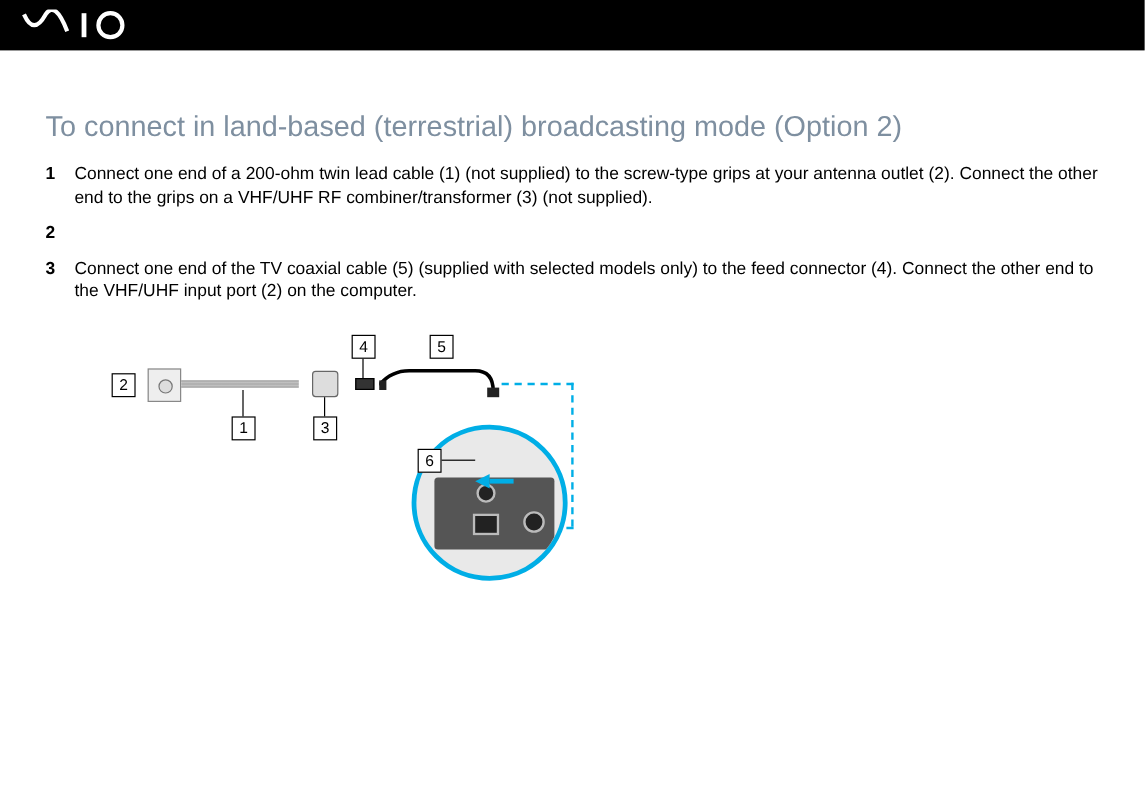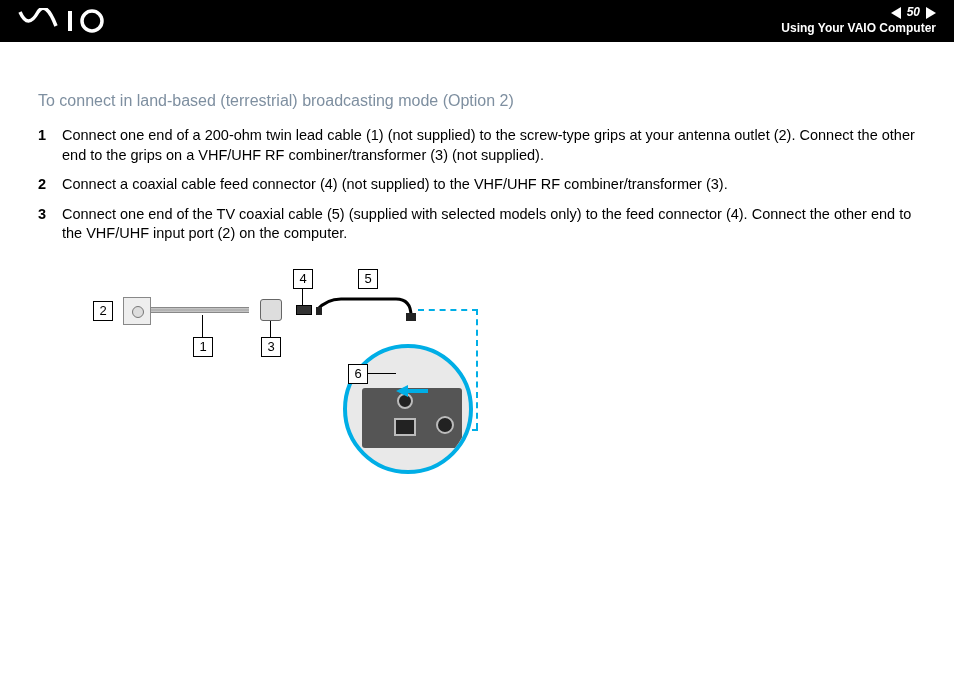--- a/index.html
+++ b/index.html
@@ -52,21 +52,21 @@
     border-color: transparent transparent transparent #fff;
   }
   .section-label {
     font-weight: bold;
   }
   .content {
     padding: 50px 38px 0 38px;
   }
   .heading {
     color: #7e8fa0;
-    font-size: 16px;
+    font-size: 24px;
     font-weight: 400;
     margin-bottom: 16px;
   }
   ol.steps {
     list-style: none;
     counter-reset: step;
   }
   ol.steps li {
     display: flex;
     margin-bottom: 10px;
@@ -201,41 +201,32 @@
 <body>
 
 <div class="topbar">
   <div class="logo">
     <svg width="110" height="26" viewBox="0 0 110 26">
       <path d="M2 4 Q 10 22 20 4 Q 28 -8 38 18" stroke="#fff" stroke-width="3.5" fill="none"></path>
       <rect x="50" y="3" width="4" height="20" fill="#fff"></rect>
       <circle cx="74" cy="13" r="10" stroke="#fff" stroke-width="3.5" fill="none"></circle>
     </svg>
   </div>
-  <div class="header-right">
-    <div class="page-nav">
-      <div class="arrow-btn arrow-prev"></div>
-      <span>50</span>
-      <div class="arrow-btn arrow-next"></div>
-    </div>
-    <div class="section-label">Using Your VAIO Computer</div>
-  </div>
 </div>
 
 <div class="content">
   <div class="heading">To connect in land-based (terrestrial) broadcasting mode (Option 2)</div>
 
   <ol class="steps">
     <li>
       <span class="num">1</span>
       <span>Connect one end of a 200-ohm twin lead cable (1) (not supplied) to the screw-type grips at your antenna outlet (2). Connect the other end to the grips on a VHF/UHF RF combiner/transformer (3) (not supplied).</span>
     </li>
     <li>
       <span class="num">2</span>
-      <span>Connect a coaxial cable feed connector (4) (not supplied) to the VHF/UHF RF combiner/transformer (3).</span>
     </li>
     <li>
       <span class="num">3</span>
       <span>
         <span>Connect one end of the TV coaxial cable (5) (supplied with selected models only) to the feed connector (4). Connect the other end to the </span><span class="bold">VHF/UHF</span><span> input port (2) on the computer.</span>
       </span>
     </li>
   </ol>
 
   <div class="diagram">

